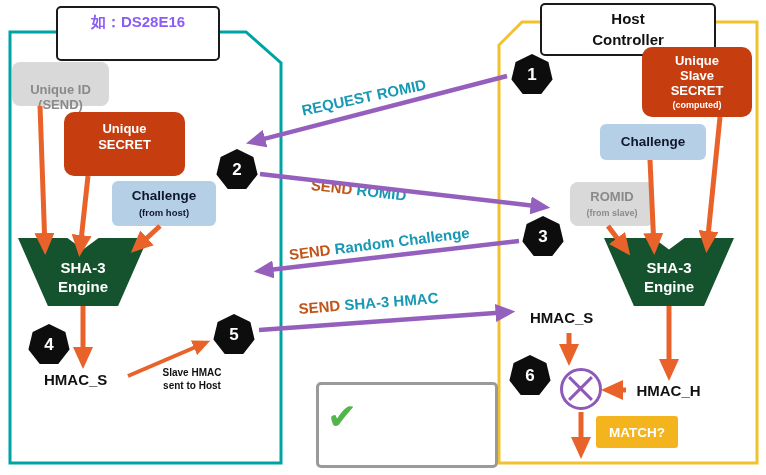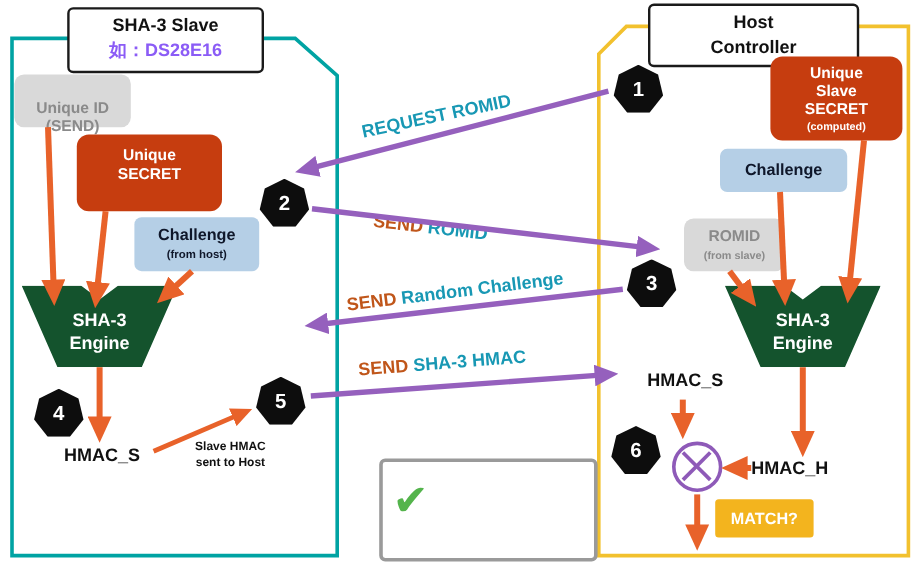--- a/index.html
+++ b/index.html
@@ -15,21 +15,21 @@
   .gray-box{background:#d9d9d9;color:#8a8a8a;border-radius:8px;}
   .red-box{background:#c63d0f;color:#fff;border-radius:10px;}
   .blue-box{background:#b5cfe6;color:#0f172a;border-radius:6px;}
   .sub{display:block;font-size:9.5px;font-weight:bold;}
   .engine{z-index:10;background:#14532d;color:#fff;font-weight:bold;font-size:15px;line-height:19px;
     text-align:center;clip-path:polygon(0 0,38% 0,50% 17%,62% 0,100% 0,77% 100%,23% 100%);
     display:flex;flex-direction:column;justify-content:center;padding-top:10px;box-sizing:border-box;}
   .hept{z-index:20;width:42px;height:42px;background:#0d0d0d;color:#fff;font-weight:bold;font-size:17px;
     display:flex;align-items:center;justify-content:center;
     clip-path:polygon(50% 0%,89% 19%,99% 61%,72% 95%,28% 95%,1% 61%,11% 19%);}
-  .hmac{z-index:10;font-weight:bold;font-size:15px;color:#111;text-align:center;}
+  .hmac{z-index:10;font-weight:bold;font-size:15px;color:#111;}
   .msg{z-index:25;white-space:nowrap;font-weight:bold;font-size:15px;transform-origin:left top;}
   .msg .send{color:#c0561a;}
   .msg .rest{color:#1898b4;}
   .note{z-index:10;font-weight:bold;font-size:10px;line-height:13px;color:#111;text-align:center;}
   .verdict{z-index:10;background:#fff;border:3px solid #9a9a9a;border-radius:5px;}
   .verdict .check{position:absolute;left:8px;top:14px;font-size:36px;color:#54b44c;line-height:36px;}
   .verdict .vtext{position:absolute;left:54px;top:10px;font-weight:bold;font-size:15px;
     line-height:20px;color:#17879a;}
   .xor{z-index:10;width:42px;height:42px;border:3.5px solid #8e5ab8;border-radius:50%;
     box-sizing:border-box;background:#fff;}
@@ -40,21 +40,20 @@
 <body>
 
 <div id="stage">
 
   <svg class="layer panels" viewBox="0 0 766 475">
     <path d="M 10 32 H 246 L 281 63 V 463 H 10 Z" fill="#fff" stroke="#00a3a3" stroke-width="3"></path>
     <path d="M 522 22 H 757 V 463 H 499 V 45 Z" fill="#fff" stroke="#f2c12e" stroke-width="3"></path>
   </svg>
 
   <div class="abs titlebox" style="left:56px;top:6px;width:160px;height:48px;">
-    <div>SHA-3 Slave</div>
     <div class="teal-line">如：DS28E16</div>
   </div>
 
   <div class="abs box gray-box" style="left:12px;top:62px;width:97px;height:44px;font-size:13px;padding-top:20px;box-sizing:border-box;">
     <span>Unique ID</span><br>
     <span>(SEND)</span>
   </div>
 
   <div class="abs box red-box" style="left:64px;top:112px;width:121px;height:64px;font-size:13px;line-height:16px;padding-top:9px;box-sizing:border-box;">
     <span>Unique</span><br>
@@ -126,21 +125,21 @@
     <span>6</span>
   </div>
 
   <div class="abs xor" style="left:560px;top:368px;">
     <svg viewBox="0 0 40 40" width="35" height="35">
       <line x1="7" y1="7" x2="33" y2="33" stroke="#8e5ab8" stroke-width="3.5"></line>
       <line x1="33" y1="7" x2="7" y2="33" stroke="#8e5ab8" stroke-width="3.5"></line>
     </svg>
   </div>
 
-  <div class="abs hmac" style="left:626px;top:382px;width:85px;text-align:left;">
+  <div class="abs hmac" style="left:626px;top:382px;width:85px;text-align:center;">
     <span>HMAC_H</span>
   </div>
 
   <div class="abs match" style="left:596px;top:416px;width:82px;height:32px;">
     <span>MATCH?</span>
   </div>
 
   <div class="abs msg" style="left:300px;top:102px;transform:rotate(-12deg);">
     <span class="rest">REQUEST ROMID</span>
   </div>

